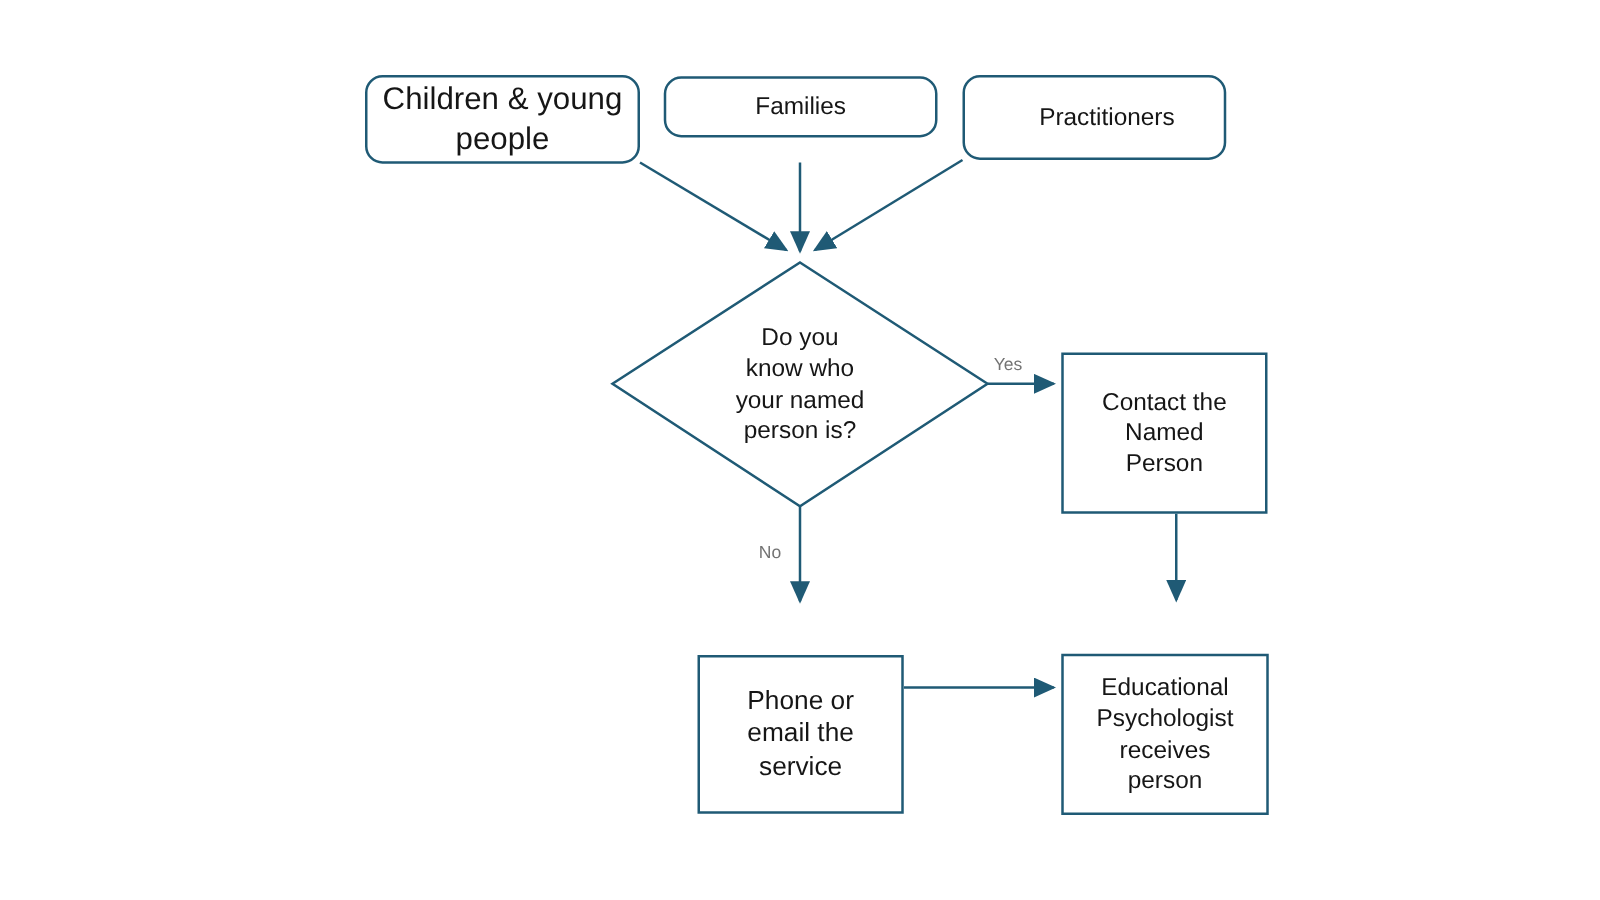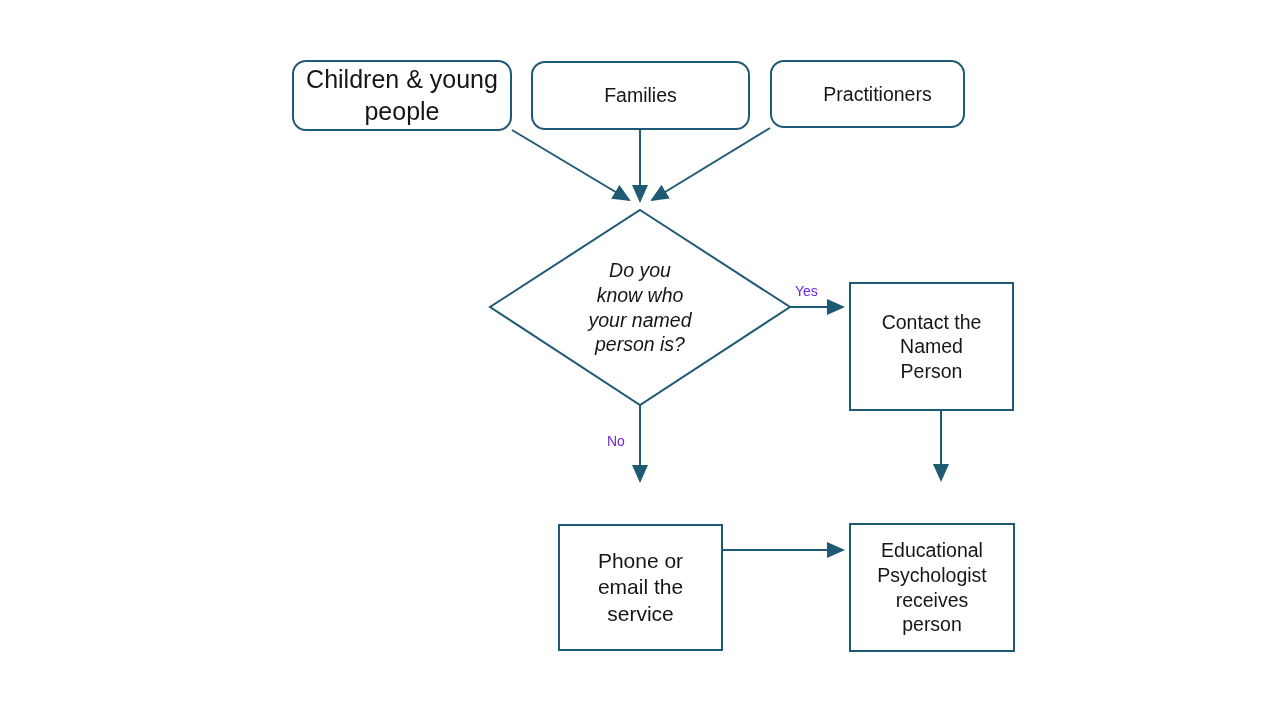--- a/index.html
+++ b/index.html
@@ -46,35 +46,35 @@
     margin-top: 37px;
   }
   .node-label {
     display: block;
     line-height: 1.26;
     white-space: pre-line;
     padding: 0 8px;
   }
   
   #node-children { left: 292px; top: 60px;  width: 220px; height: 71px; font-size: 25px; }
-  #node-families { left: 531px; top: 61px;  width: 219px; height: 69px; font-size: 19.5px; }
-  #node-practitioners { left: 770px; top: 60px; width: 195px; height: 68px; font-size: 19.5px; padding-left: 20px; }
+  #node-families { left: 531px; top: 61px;  width: 219px; height: 49px; font-size: 19.5px; }
+  #node-practitioners { left: 770px; top: 60px; width: 211px; height: 68px; font-size: 19.5px; padding-left: 20px; }
   
   #node-decision {
     left: 540px; top: 240px; width: 200px; height: 135px;
-    font-size: 19.5px; background: transparent; border: none; font-style: italic;
+    font-size: 19.5px; background: transparent; border: none;
   }
   
   #node-contact { left: 849px; top: 245px; width: 165px; height: 129px; font-size: 19.5px; }
   #node-phone   { left: 558px; top: 487px; width: 165px; height: 127px; font-size: 21px; }
   #node-ep      { left: 849px; top: 486px; width: 166px; height: 129px; font-size: 19.5px; }
   
   .edge-label {
     position: absolute;
-    color: #6d28d9;
+    color: #737373;
     font-size: 14px;
     line-height: 1;
     white-space: nowrap;
   }
   #edge-label-yes { left: 795px; top: 284px; }
   #edge-label-no  { left: 607px; top: 434px; }
 </style>
 </head>
 <body>
 

